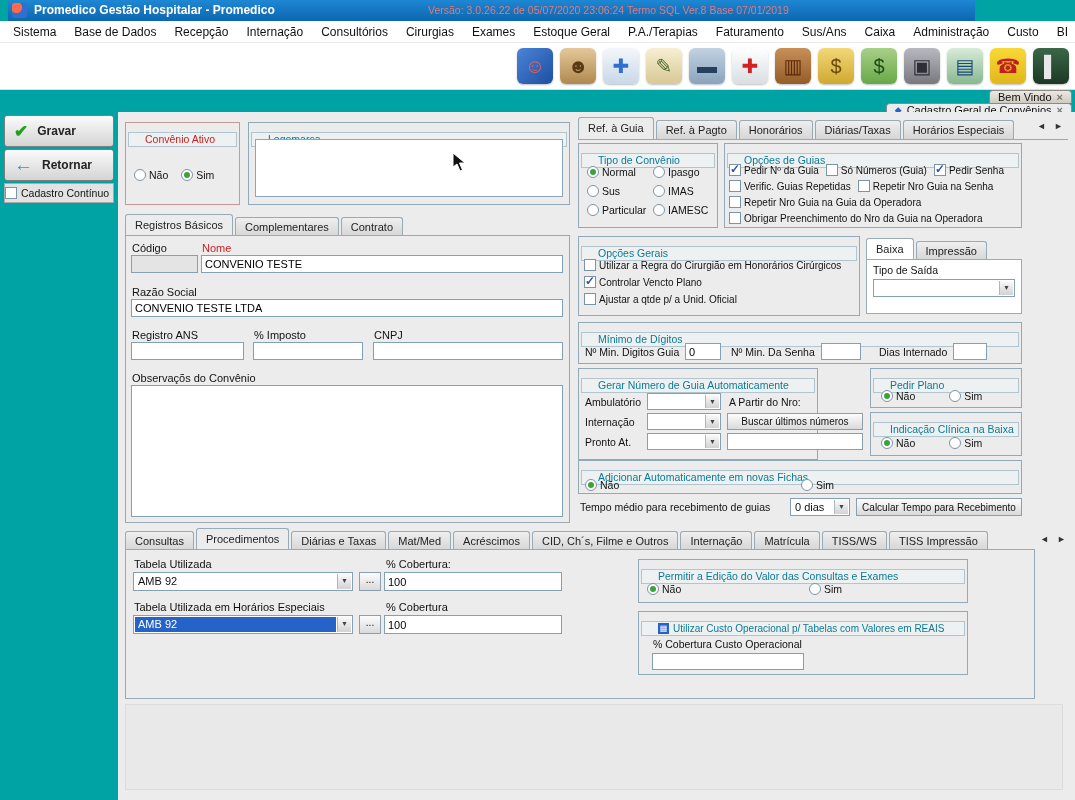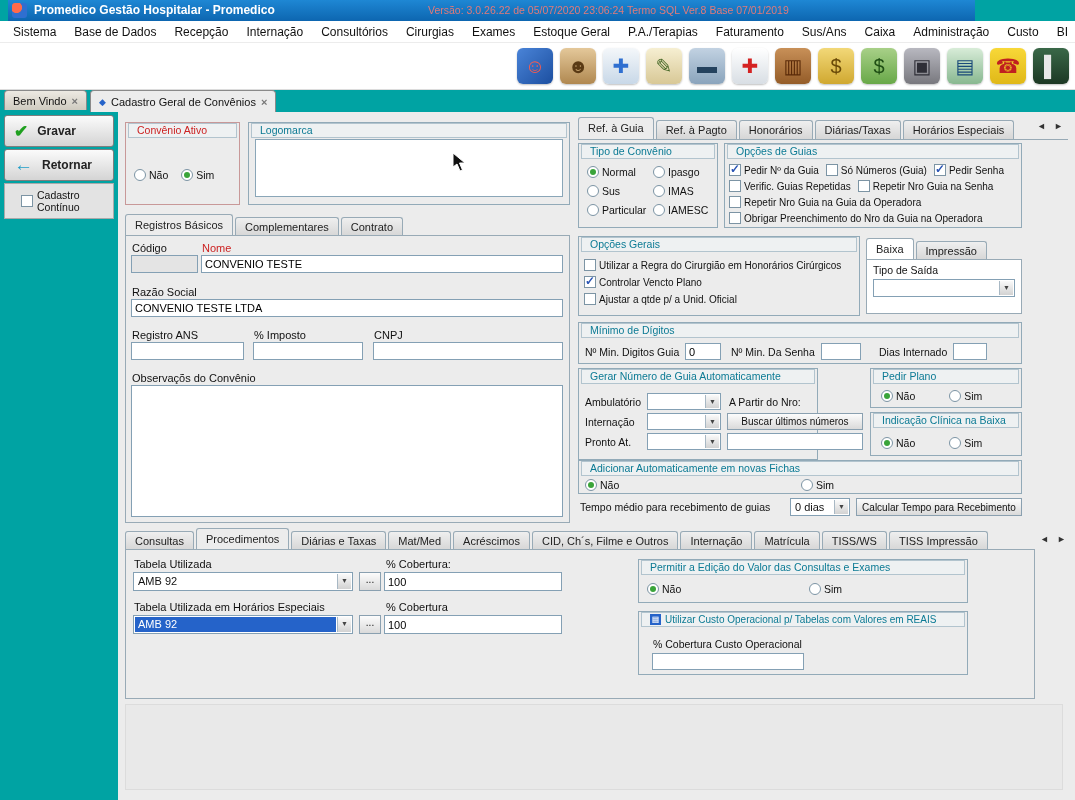--- a/index.html
+++ b/index.html
@@ -33,45 +33,45 @@
   .t4{background:linear-gradient(#c2d2e2,#8aa4bc);color:#24425e}
   .t5{background:linear-gradient(#ffffff,#d8dee4);color:#d42222}
   .t6{background:linear-gradient(#c89058,#945c28);color:#5a2a08}
   .t7{background:linear-gradient(#f2d878,#d0a830);color:#6a4a08}
   .t8{background:linear-gradient(#a8d088,#68a848);color:#1e4e14}
   .t9{background:linear-gradient(#b8b8c0,#78787e);color:#2e2e36}
   .t10{background:linear-gradient(#d8ecd8,#88b890);color:#1a4a7a}
   .t11{background:linear-gradient(#f8d838,#e0b818);color:#c02020}
   .t12{background:linear-gradient(#3a6848,#1c3824);color:#e8e8e8}
   
-  .tabbar { position:absolute; left:0; top:90px; width:1075px; height:22px; display:flex; padding-left:4px; }
+  .tabbar { position:absolute; left:0; top:90px; width:1075px; height:22px; display:flex; align-items:flex-end; padding-left:4px;flex-direction:column; }
   .dtab { height:20px; display:flex; align-items:center; gap:5px; padding:0 8px;
     background:linear-gradient(#ece9e2,#cfcbc0); border:1px solid #8a8a8a; border-bottom:none;
     border-radius:4px 4px 0 0; margin-right:3px; font-size:11px; }
   .dtab.active { height:22px; background:#ececec; }
   .dtl { white-space:nowrap; }
   .dtx { color:#777; font-size:11px; font-weight:bold; }
   .dti { color:#2563c9; font-size:9px; }
   
   .sbtn { position:absolute; left:4px; width:110px; height:32px;
     background:linear-gradient(#fbfbfb,#d4d4d4); border:1px solid #7e7e7e; border-radius:3px;
     display:flex; align-items:center; gap:9px; padding-left:9px; }
   .slbl { font-size:12px; font-weight:bold; color:#222; }
   .sico { font-size:17px; font-weight:bold; }
   .sico.g { color:#1fa01f; }
   .sico.b { color:#1f9ec8; font-size:19px; }
-  .scont { position:absolute; left:4px; top:183px; width:110px; height:36px; background:#e3e3e3;
-    border:1px solid #aaa; display:flex; align-items:center; gap:4px; padding-left:16px; }
+  .scont { position:absolute; left:4px; top:183px; width:110px; height:20px; background:#e3e3e3;
+    border:1px solid #aaa; display:flex; align-items:center; gap:4px; padding-left:0; }
   .scont .cl { font-size:10.5px; }
   
   .main { position:absolute; left:118px; top:112px; width:957px; height:688px; background:#ececec; }
   
   .gb { position:absolute; border:1px solid #92aab8; background:#ececec; }
-  .gb>.hdr { position:absolute; left:2px; right:2px; top:0; height:15px; line-height:13px;
-    border:1px solid #b2c4ce; background:#eef1f2; padding:0 8px; font-size:10.5px;
+  .gb>.hdr { position:absolute; left:2px; right:2px; top:9px; height:15px; line-height:13px;
+    border:1px solid #b2c4ce; background:#eef1f2; padding:0 16px; font-size:10.5px;
     color:#0b7a94; white-space:nowrap; overflow:hidden; display:flex; align-items:center; gap:4px; }
   .gb.red>.hdr { color:#cc2222; }
   .gb.red { border-color:#c89898; }
   
   .lbl { position:absolute; font-size:11px; white-space:nowrap; }
   .lbl.red { color:#cc2222; }
   .lbl.small { font-size:10.5px; }
   .inp { position:absolute; border:1px solid #84a0b4; background:#fff; font-size:11px;
     padding:1px 3px; font-family:"Liberation Sans",sans-serif; }
   .inp.dis { background:#e4e4e4; }

